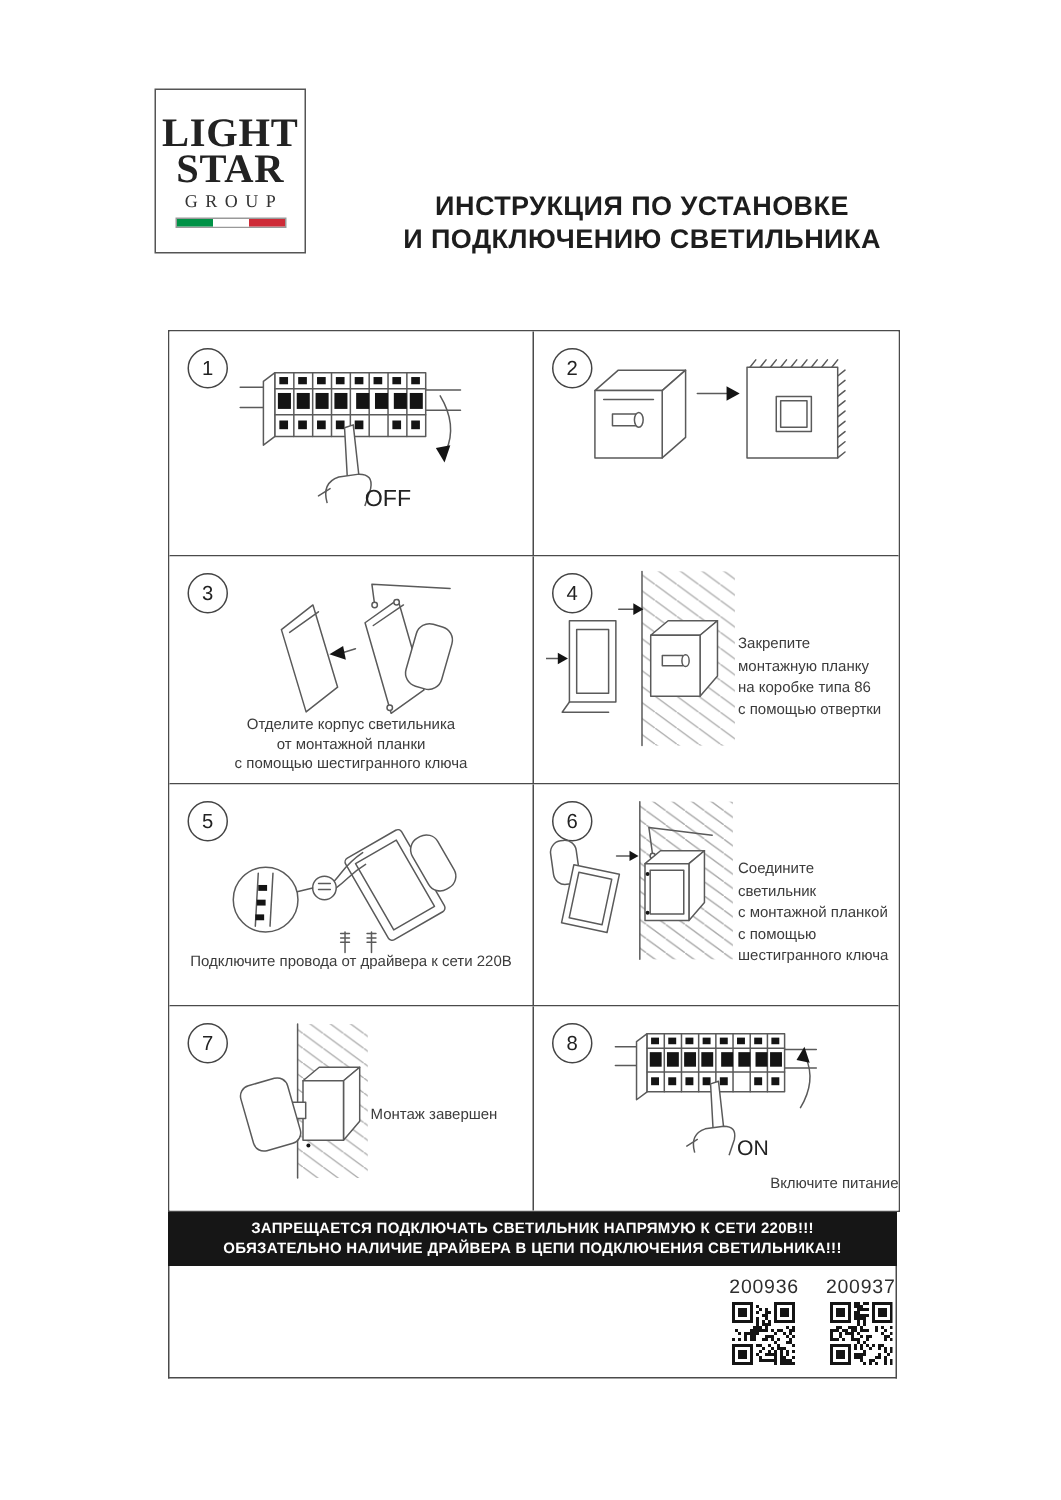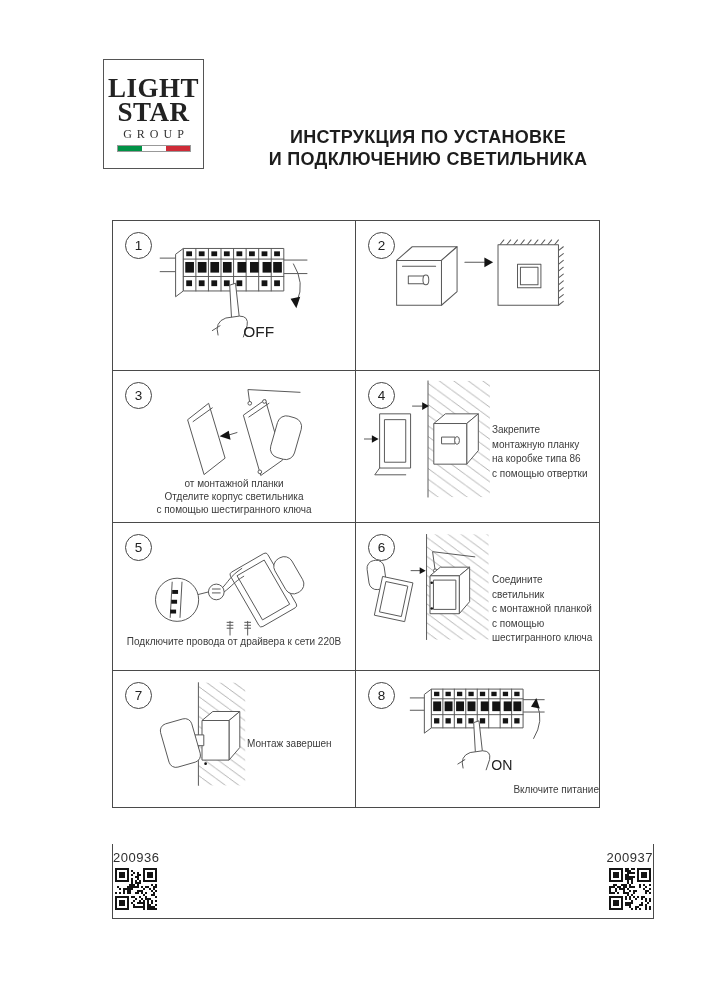--- a/index.html
+++ b/index.html
@@ -37,22 +37,22 @@
   svg *{vector-effect:non-scaling-stroke;}
   .ln{stroke:#5a5a5a;stroke-width:1;fill:none;stroke-linecap:round;stroke-linejoin:round;}
   .lnw{stroke:#5a5a5a;stroke-width:1;fill:#ffffff;stroke-linejoin:round;}
   .blk{fill:#141414;stroke:none;}
   .svgtxt{font-family:"Liberation Sans",sans-serif;font-size:16px;fill:#222;}
   
   .banner{position:absolute;left:112px;top:808px;width:486px;height:36px;background:#161616;color:#fff;
           text-align:center;font-weight:bold;font-size:10px;line-height:13px;box-sizing:border-box;
           padding-top:5px;letter-spacing:.2px;}
   
-  .qr-box{position:absolute;left:112px;top:844px;width:542px;height:75px;border:1px solid #4a4a4a;
-          border-top:none;box-sizing:border-box;display:flex;justify-content:space-between;gap:18px;padding-top:6px;}
+  .qr-box{position:absolute;left:112px;top:844px;width:486px;height:75px;border:1px solid #4a4a4a;
+          border-top:none;box-sizing:border-box;display:flex;justify-content:flex-end;gap:18px;padding-top:6px;}
   .qr-col{text-align:center;}
   .qr-label{font-size:13px;color:#2e2e2e;letter-spacing:.5px;}
   .qr-code{width:42px;height:42px;margin:3px auto 0;}
   
   .footer{position:absolute;left:0;top:939px;width:100%;text-align:center;font-weight:bold;
           font-size:18px;letter-spacing:.3px;color:#1b1b1b;}
 </style>
 </head>
 <body>
 
@@ -200,22 +200,22 @@
           </g>
           <g>
             <polygon class="lnw" points="79,33 103,16 122,82 98,99"></polygon>
             <line class="ln" x1="85" y1="35" x2="107" y2="20"></line>
             <circle class="lnw" cx="102" cy="18" r="2"></circle>
               <circle class="lnw" cx="97" cy="95" r="2"></circle>
           </g>
           <rect class="lnw" x="112" y="34" width="27" height="47" rx="10" transform="rotate(16 125 58)"></rect>
         </svg>
         <div class="cap cap-center" style="top:106px;">
+          <div>Отделите корпус светильника</div>
           <div>от монтажной планки</div>
-          <div>Отделите корпус светильника</div>
           <div>с помощью шестигранного ключа</div>
         </div>
       </div>
 
       <div class="cell r2 last-col">
         <div class="step-num">4</div>
         <svg class="illus" style="left:8px;top:8px;" width="128" height="120" viewBox="0 0 132 124">
           <defs>
             <pattern id="h4" width="15" height="11" patternUnits="userSpaceOnUse">
               <line x1="0" y1="0" x2="15" y2="11" stroke="#aaaaaa" stroke-width="0.9"></line>
@@ -415,20 +415,24 @@
             <path class="ln" d="M142 72 Q154 52 146 34"></path>
             <polygon class="blk" points="149,38 145,26 139,36"></polygon>
           </g>
           <text class="svgtxt" x="94" y="108">ON</text>
         </svg>
         <div class="cap cap-center" style="top:112px;text-align:right;">Включите питание</div>
       </div>
     </div>
   </div>
 
+  <div class="banner">
+    <div>ЗАПРЕЩАЕТСЯ ПОДКЛЮЧАТЬ СВЕТИЛЬНИК НАПРЯМУЮ К СЕТИ 220В!!!</div>
+    <div>ОБЯЗАТЕЛЬНО НАЛИЧИЕ ДРАЙВЕРА В ЦЕПИ ПОДКЛЮЧЕНИЯ СВЕТИЛЬНИКА!!!</div>
+  </div>
 
   <div class="qr-box">
     <div class="qr-col">
       <div class="qr-label">200936</div>
       <div class="qr-code">
           <svg width="42" height="42" viewBox="0 0 42 42" shape-rendering="crispEdges">
             <rect width="42" height="42" fill="#ffffff"></rect>
             <rect x="16" y="2" width="2" height="2" fill="#141414"></rect>
             <rect x="18" y="4" width="2" height="2" fill="#141414"></rect>
             <rect x="22" y="4" width="2" height="2" fill="#141414"></rect>

